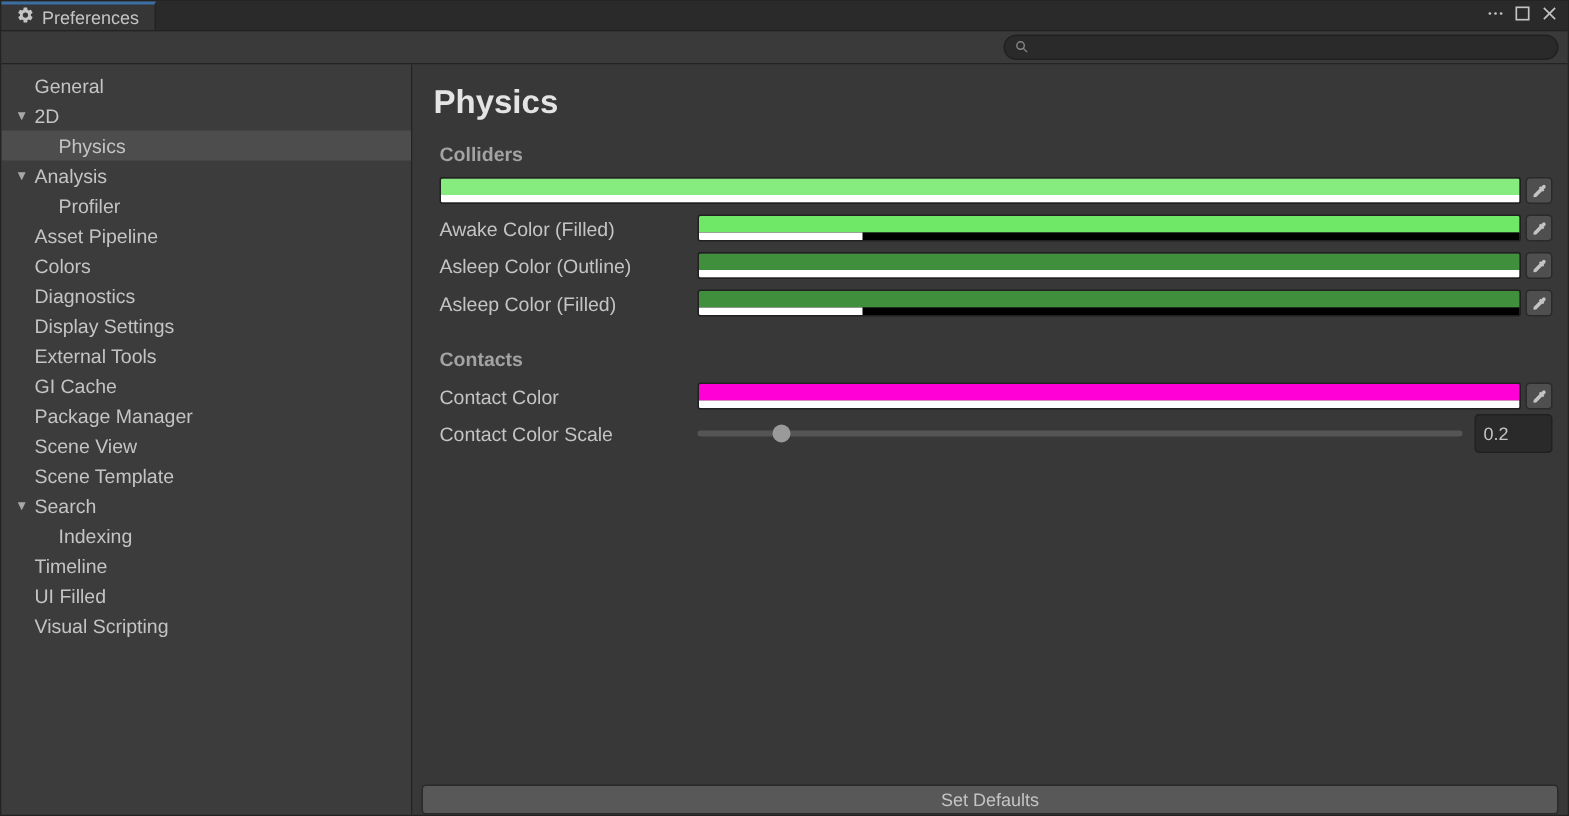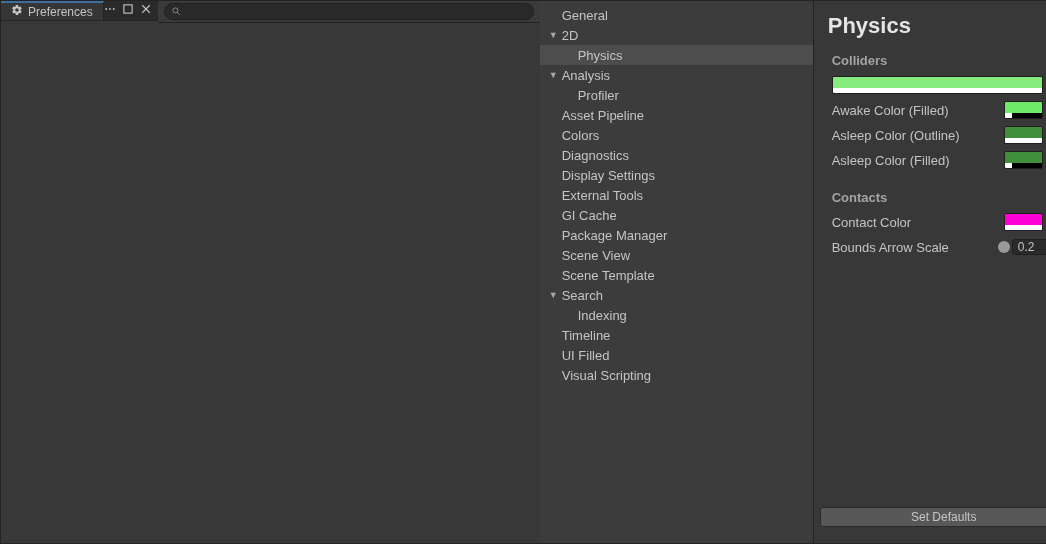--- a/index.html
+++ b/index.html
@@ -23,20 +23,21 @@
     font-family: "Segoe UI", Arial, sans-serif;
     font-size: 13px;
     color: var(--text);
     background: #1e1e1e;
     overflow: hidden;
   }
   .window {
     width: 1046px; height: 544px;
     background: var(--bg-dark);
     display: flex;
+    flex-direction: column;
     border: 1px solid var(--border);
   }
   .titlebar {
     height: 20px;
     background: var(--bg-darker);
     border-bottom: 1px solid var(--border);
     display: flex;
     align-items: stretch;
   }
   .tab {
@@ -193,30 +194,30 @@
   }
   .slider-thumb {
     position: absolute;
     top: 50%;
     width: 12px; height: 12px;
     background: #9a9a9a;
     border-radius: 50%;
     transform: translate(-50%, -50%);
   }
   .slider-value {
-    width: 52px; height: 16px;
+    width: 52px; height: 26px;
     background: var(--input-bg);
     border: 1px solid #202020;
     border-radius: 3px;
     font-size: 12px;
     display: flex; align-items: center;
     padding: 0 5px;
   }
   .footer {
-    padding: 4px 6px 16px 6px;
+    padding: 4px 6px 0 6px;
   }
   .defaults-btn {
     width: 100%;
     height: 20px;
     background: var(--button-bg);
     border: 1px solid #2a2a2a;
     border-radius: 3px;
     color: var(--text);
     font-size: 12px;
     display:flex; align-items:center; justify-content:center;
@@ -422,21 +423,21 @@
                   </div>
                 </div>
               </div>
               <div class="eyedrop">
                 <svg viewBox="0 0 16 16" fill="#c4c4c4">
                   <path d="M13.5 2.5a2 2 0 0 0-2.83 0l-1.4 1.4-.7-.7-1.4 1.4.7.7-5.5 5.5a1 1 0 0 0-.29.6l-.18 1.8a.5.5 0 0 0 .55.55l1.8-.18a1 1 0 0 0 .6-.29l5.5-5.5.7.7 1.4-1.4-.7-.7 1.4-1.4a2 2 0 0 0 0-2.83z"></path>
                 </svg>
               </div>
             </div>
             <div class="prop-row slider-row">
-              <div class="prop-label">Bounds Arrow Scale</div>
+              <div class="prop-label">Contact Color Scale</div>
               <div class="slider-track">
                 <div class="slider-thumb" style="left: 11%;"></div>
               </div>
               <div class="slider-value">0.2</div>
             </div>
           </div>
 
       </div>
       <div class="footer">
         <div class="defaults-btn">Set Defaults</div>

